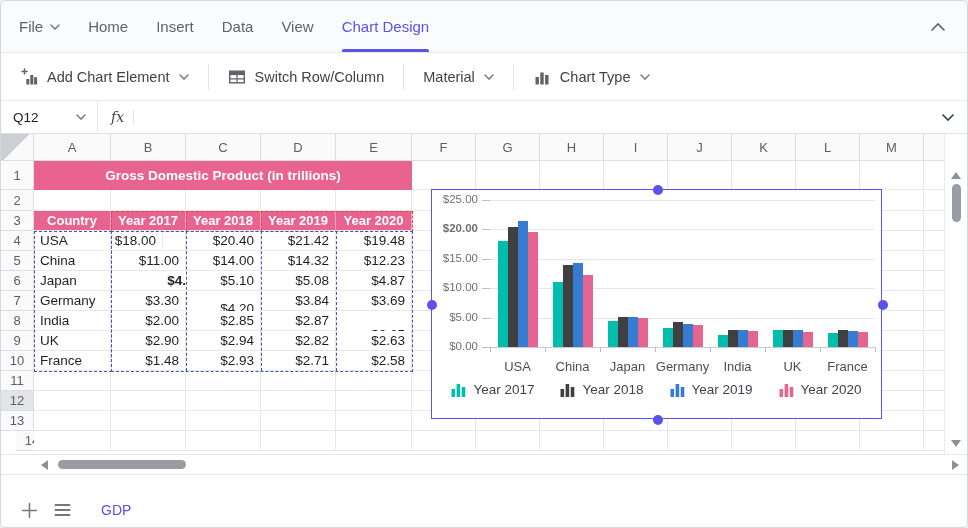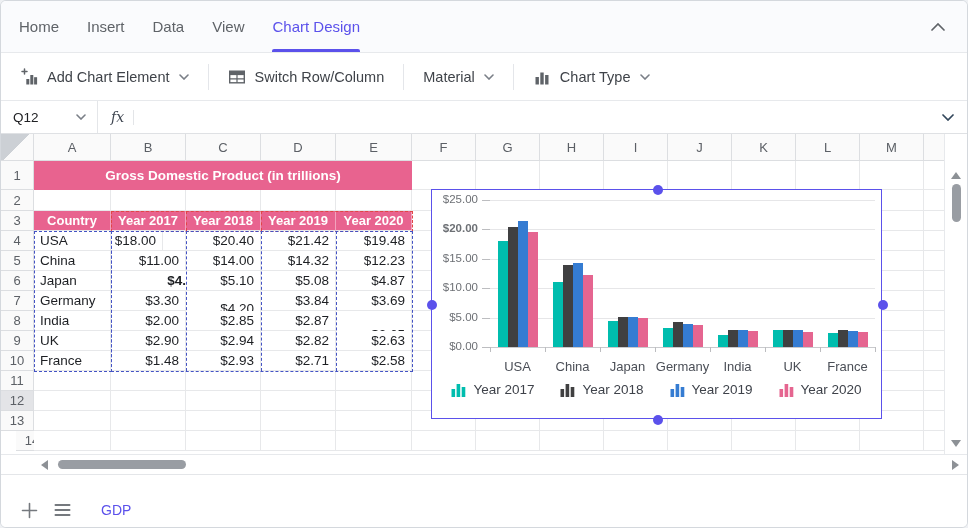--- a/index.html
+++ b/index.html
@@ -83,20 +83,26 @@
             font-size:14px;color:var(--accent);font-weight:500;cursor:pointer}
   .tab-underline{position:absolute;left:0;right:0;bottom:8px;height:3px;background:var(--accent);border-radius:2px}
 </style>
 </head>
 <body>
 
 <div class="app">
 
   <div class="menubar">
     <div class="menu-items" id="menu-items">
+        <div class="menu-item">
+          <span>File</span>
+          <svg width="10" height="6" viewBox="0 0 10 6" fill="none" stroke="#7a7f87" stroke-width="1.6" stroke-linecap="round">
+            <path d="M1 1l4 4 4-4"></path>
+          </svg>
+        </div>
         <div class="menu-item">
           <span>Home</span>
         </div>
         <div class="menu-item">
           <span>Insert</span>
         </div>
         <div class="menu-item">
           <span>Data</span>
         </div>
         <div class="menu-item">

